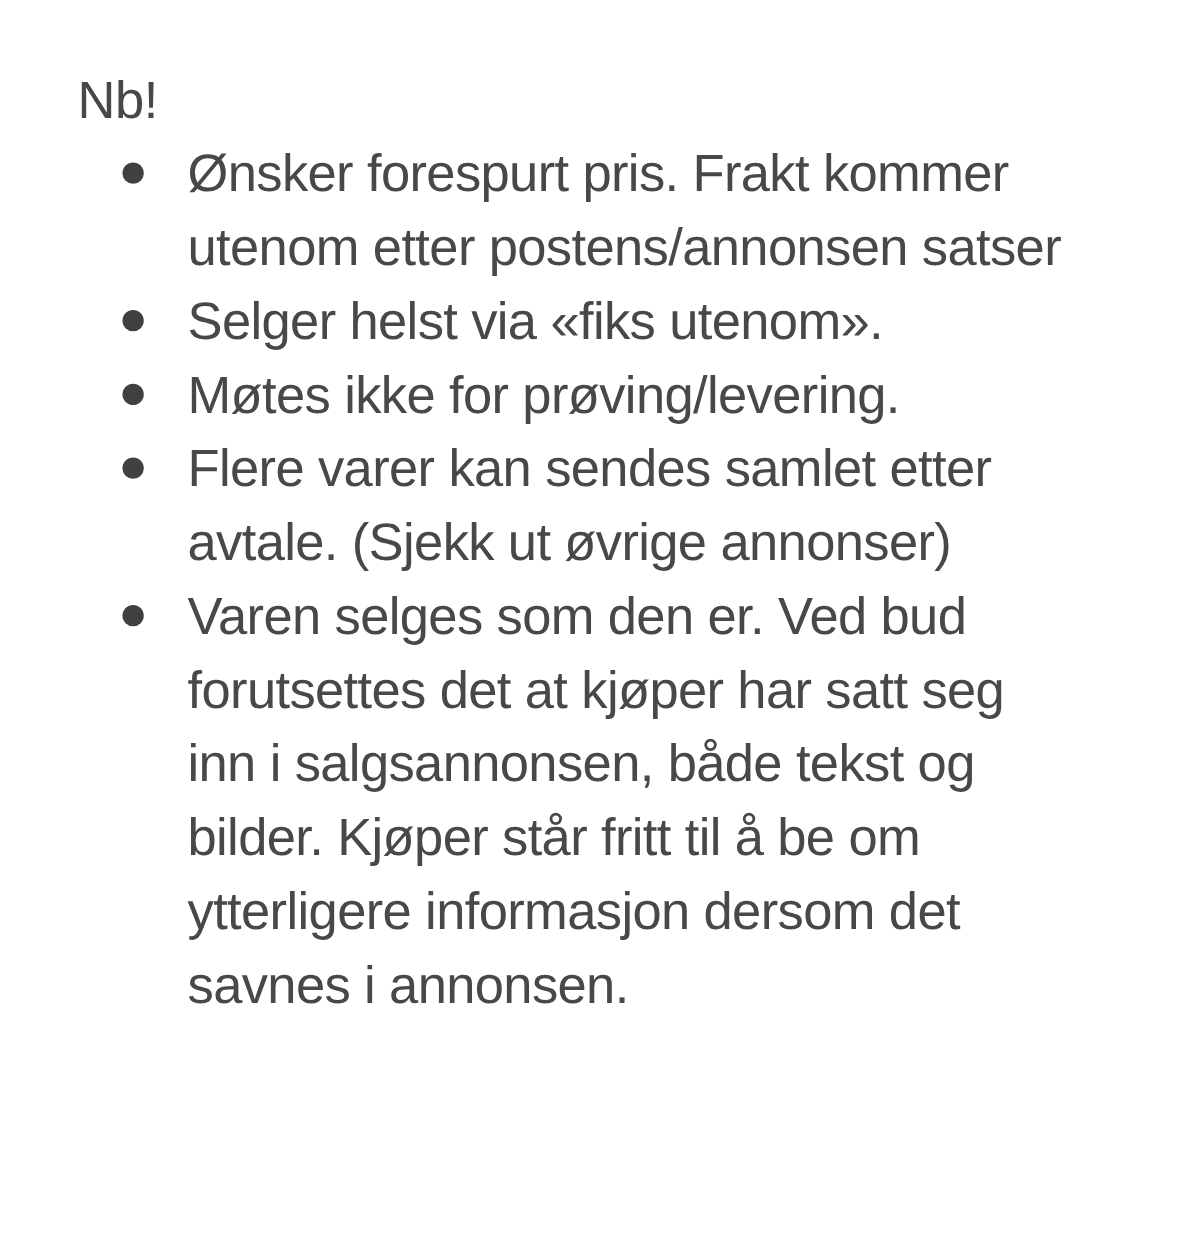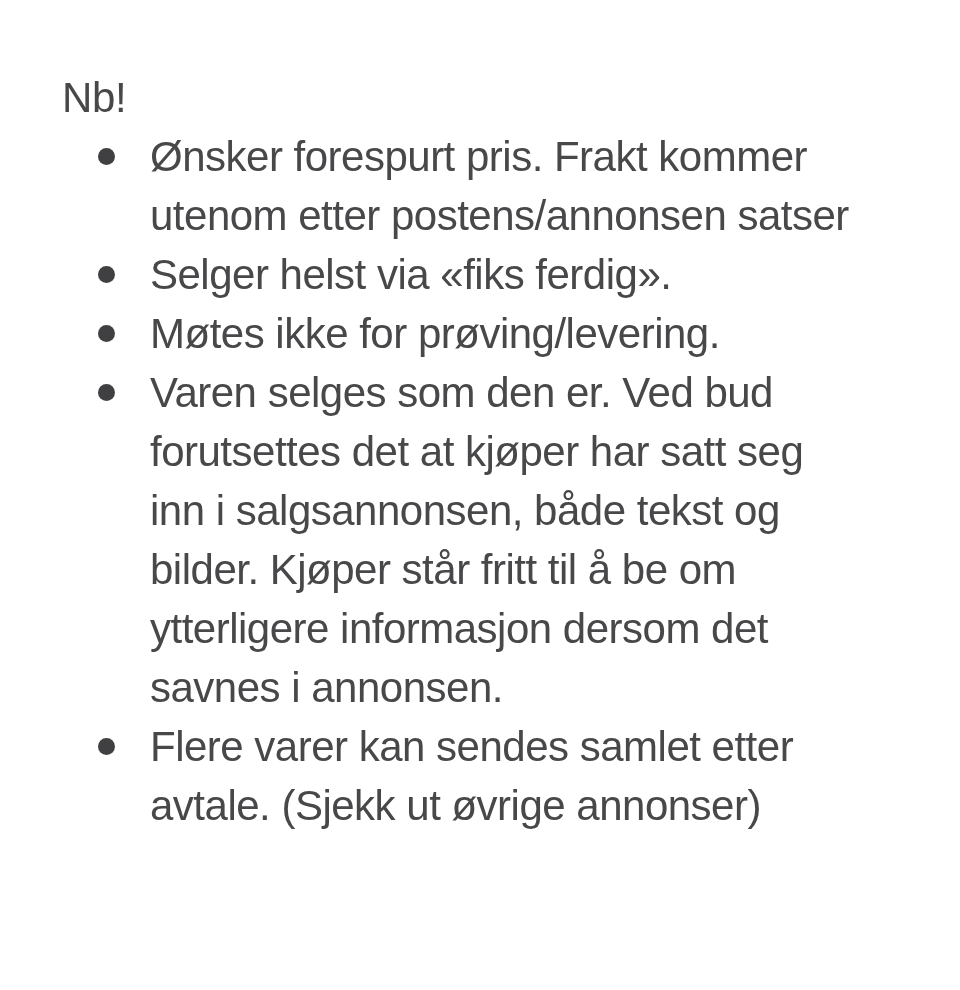--- a/index.html
+++ b/index.html
@@ -9,21 +9,21 @@
   body {
     width: 960px;
     height: 990px;
     background: #ffffff;
     font-family: "Liberation Sans", "DejaVu Sans", sans-serif;
     color: #48484a;
     overflow: hidden;
   }
   .note {
     box-sizing: border-box;
-    padding: 68px 20px 0 62px;
+    padding: 50px 20px 0 62px;
   }
   .heading {
     font-size: 42px;
     line-height: 59px;
     letter-spacing: -0.3px;
     white-space: nowrap;
   }
   ul.bullet-list {
     list-style: none;
     margin: 0;
@@ -55,34 +55,34 @@
 <div class="note">
   <div class="heading">Nb!</div>
   <ul class="bullet-list" id="bullet-list">
       <li>
         <span class="dot"></span>
         <div class="line">Ønsker forespurt pris. Frakt kommer</div>
         <div class="line">utenom etter postens/annonsen satser</div>
       </li>
       <li>
         <span class="dot"></span>
-        <div class="line">Selger helst via «fiks ferdig».</div>
+        <div class="line">Selger helst via «fiks utenom».</div>
       </li>
       <li>
         <span class="dot"></span>
         <div class="line">Møtes ikke for prøving/levering.</div>
+      </li>
+      <li>
+        <span class="dot"></span>
+        <div class="line">Flere varer kan sendes samlet etter</div>
+        <div class="line">avtale. (Sjekk ut øvrige annonser)</div>
       </li>
       <li>
         <span class="dot"></span>
         <div class="line">Varen selges som den er. Ved bud</div>
         <div class="line">forutsettes det at kjøper har satt seg</div>
         <div class="line">inn i salgsannonsen, både tekst og</div>
         <div class="line">bilder. Kjøper står fritt til å be om</div>
         <div class="line">ytterligere informasjon dersom det</div>
         <div class="line">savnes i annonsen.</div>
       </li>
-      <li>
-        <span class="dot"></span>
-        <div class="line">Flere varer kan sendes samlet etter</div>
-        <div class="line">avtale. (Sjekk ut øvrige annonser)</div>
-      </li>
     </ul>
 </div>
 
 </body></html>

